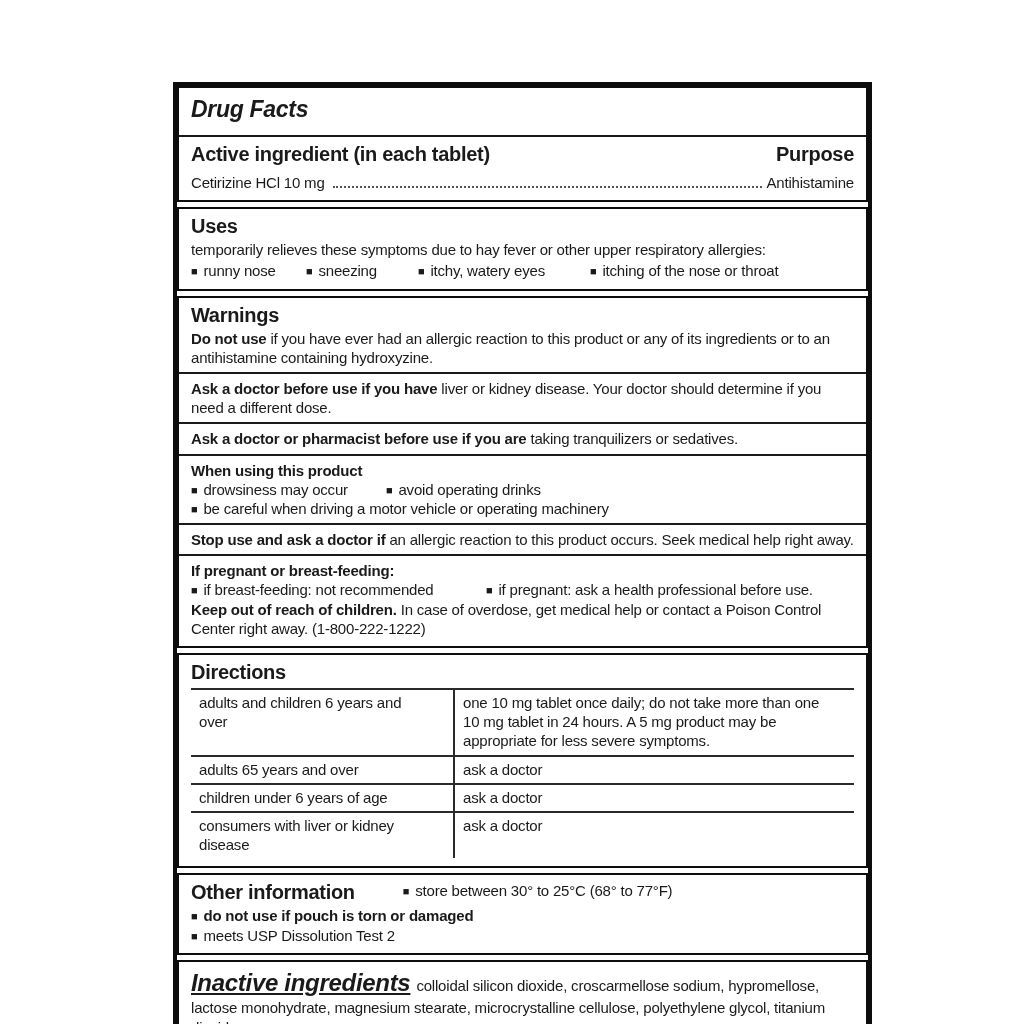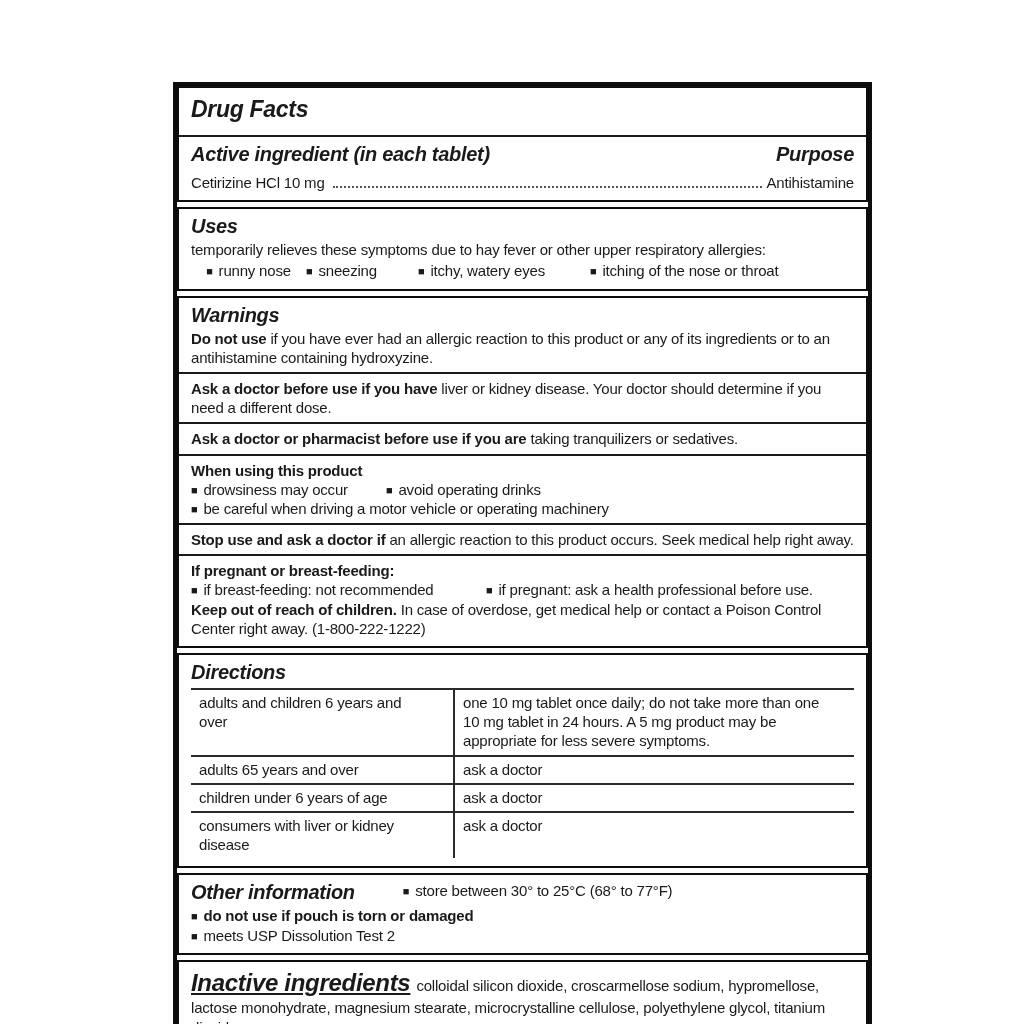--- a/index.html
+++ b/index.html
@@ -34,21 +34,20 @@
   .h-main {
     font-size: 23px;
     font-weight: bold;
     font-style: italic;
     letter-spacing: -0.3px;
     padding: 2px 0 6px 0;
   }
   .h-sec {
     font-size: 20px;
     font-weight: bold;
-    font-style: italic;
     letter-spacing: -0.3px;
     margin-bottom: 2px;
   }
   .body-txt { font-size: 15px; line-height: 1.28; letter-spacing: -0.2px; }
   .bold { font-weight: bold; }
   .rule {
     border: none;
     border-top: 2px solid #1a1a1a;
     margin: 6px -12px;
   }
@@ -96,21 +95,21 @@
   .inline-head-row { font-size: 15px; line-height: 1.28; letter-spacing: -0.2px; }
   .inline-head {
     font-size: 24px;
     font-weight: bold;
     font-style: italic;
     letter-spacing: -0.3px;
     margin-right: 6px;
     text-decoration: underline;
   }
   .uses-bullets { display: flex; gap: 0; margin-top: 2px; }
-  .uses-bullets .bullet-item:nth-child(1) { width: 115px; text-align: center; }
+  .uses-bullets .bullet-item:nth-child(1) { width: 115px; }
   .uses-bullets .bullet-item:nth-child(2) { width: 112px; }
   .uses-bullets .bullet-item:nth-child(3) { width: 172px; }
   .wu-row { display: flex; }
   .wu-row .bullet-item:first-child { width: 195px; }
   .preg-row { display: flex; }
   .preg-row .bullet-item:first-child { width: 295px; }
 </style>
 </head>
 <body>
 

